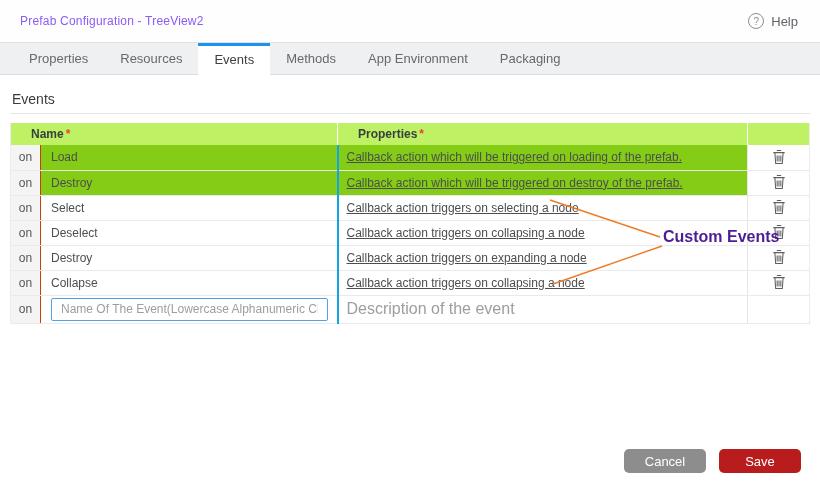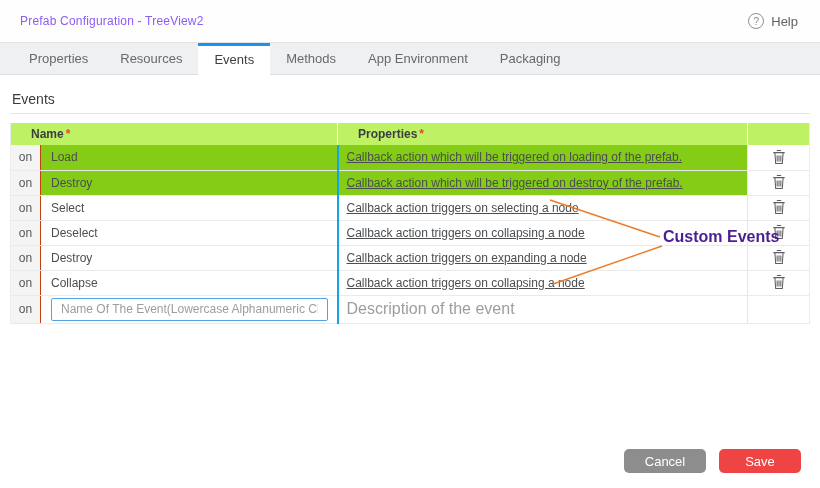--- a/index.html
+++ b/index.html
@@ -51,21 +51,21 @@
   .annotation-svg { position: absolute; left: 0; top: 0; width: 820px; height: 488px; pointer-events: none; }
   .annotation-svg line { stroke: #ee7b28; stroke-width: 1.4; }
   .annotation-label { position: absolute; left: 663px; top: 228px; font-size: 16px; font-weight: bold;
     color: #ee7b28; white-space: nowrap; pointer-events: none; }
 
   
   .footer { position: absolute; right: 19px; top: 449px; display: flex; gap: 13px; }
   .btn { width: 82px; height: 24px; border: none; border-radius: 5px; font-size: 13px; color: #fff;
     cursor: pointer; font-family: "Liberation Sans", sans-serif; }
   .btn-cancel { background: #8d8d8d; }
-  .btn-save { background: #ef4444; }
+  .btn-save { background: #b91c1c; }
 </style>
 </head>
 <body>
 
 <div class="titlebar">
   <div class="title">Prefab Configuration - TreeView2</div>
   <div class="spacer"></div>
   <div class="help-link">
     <span class="help-circle">?</span>
     <span>Help</span>

